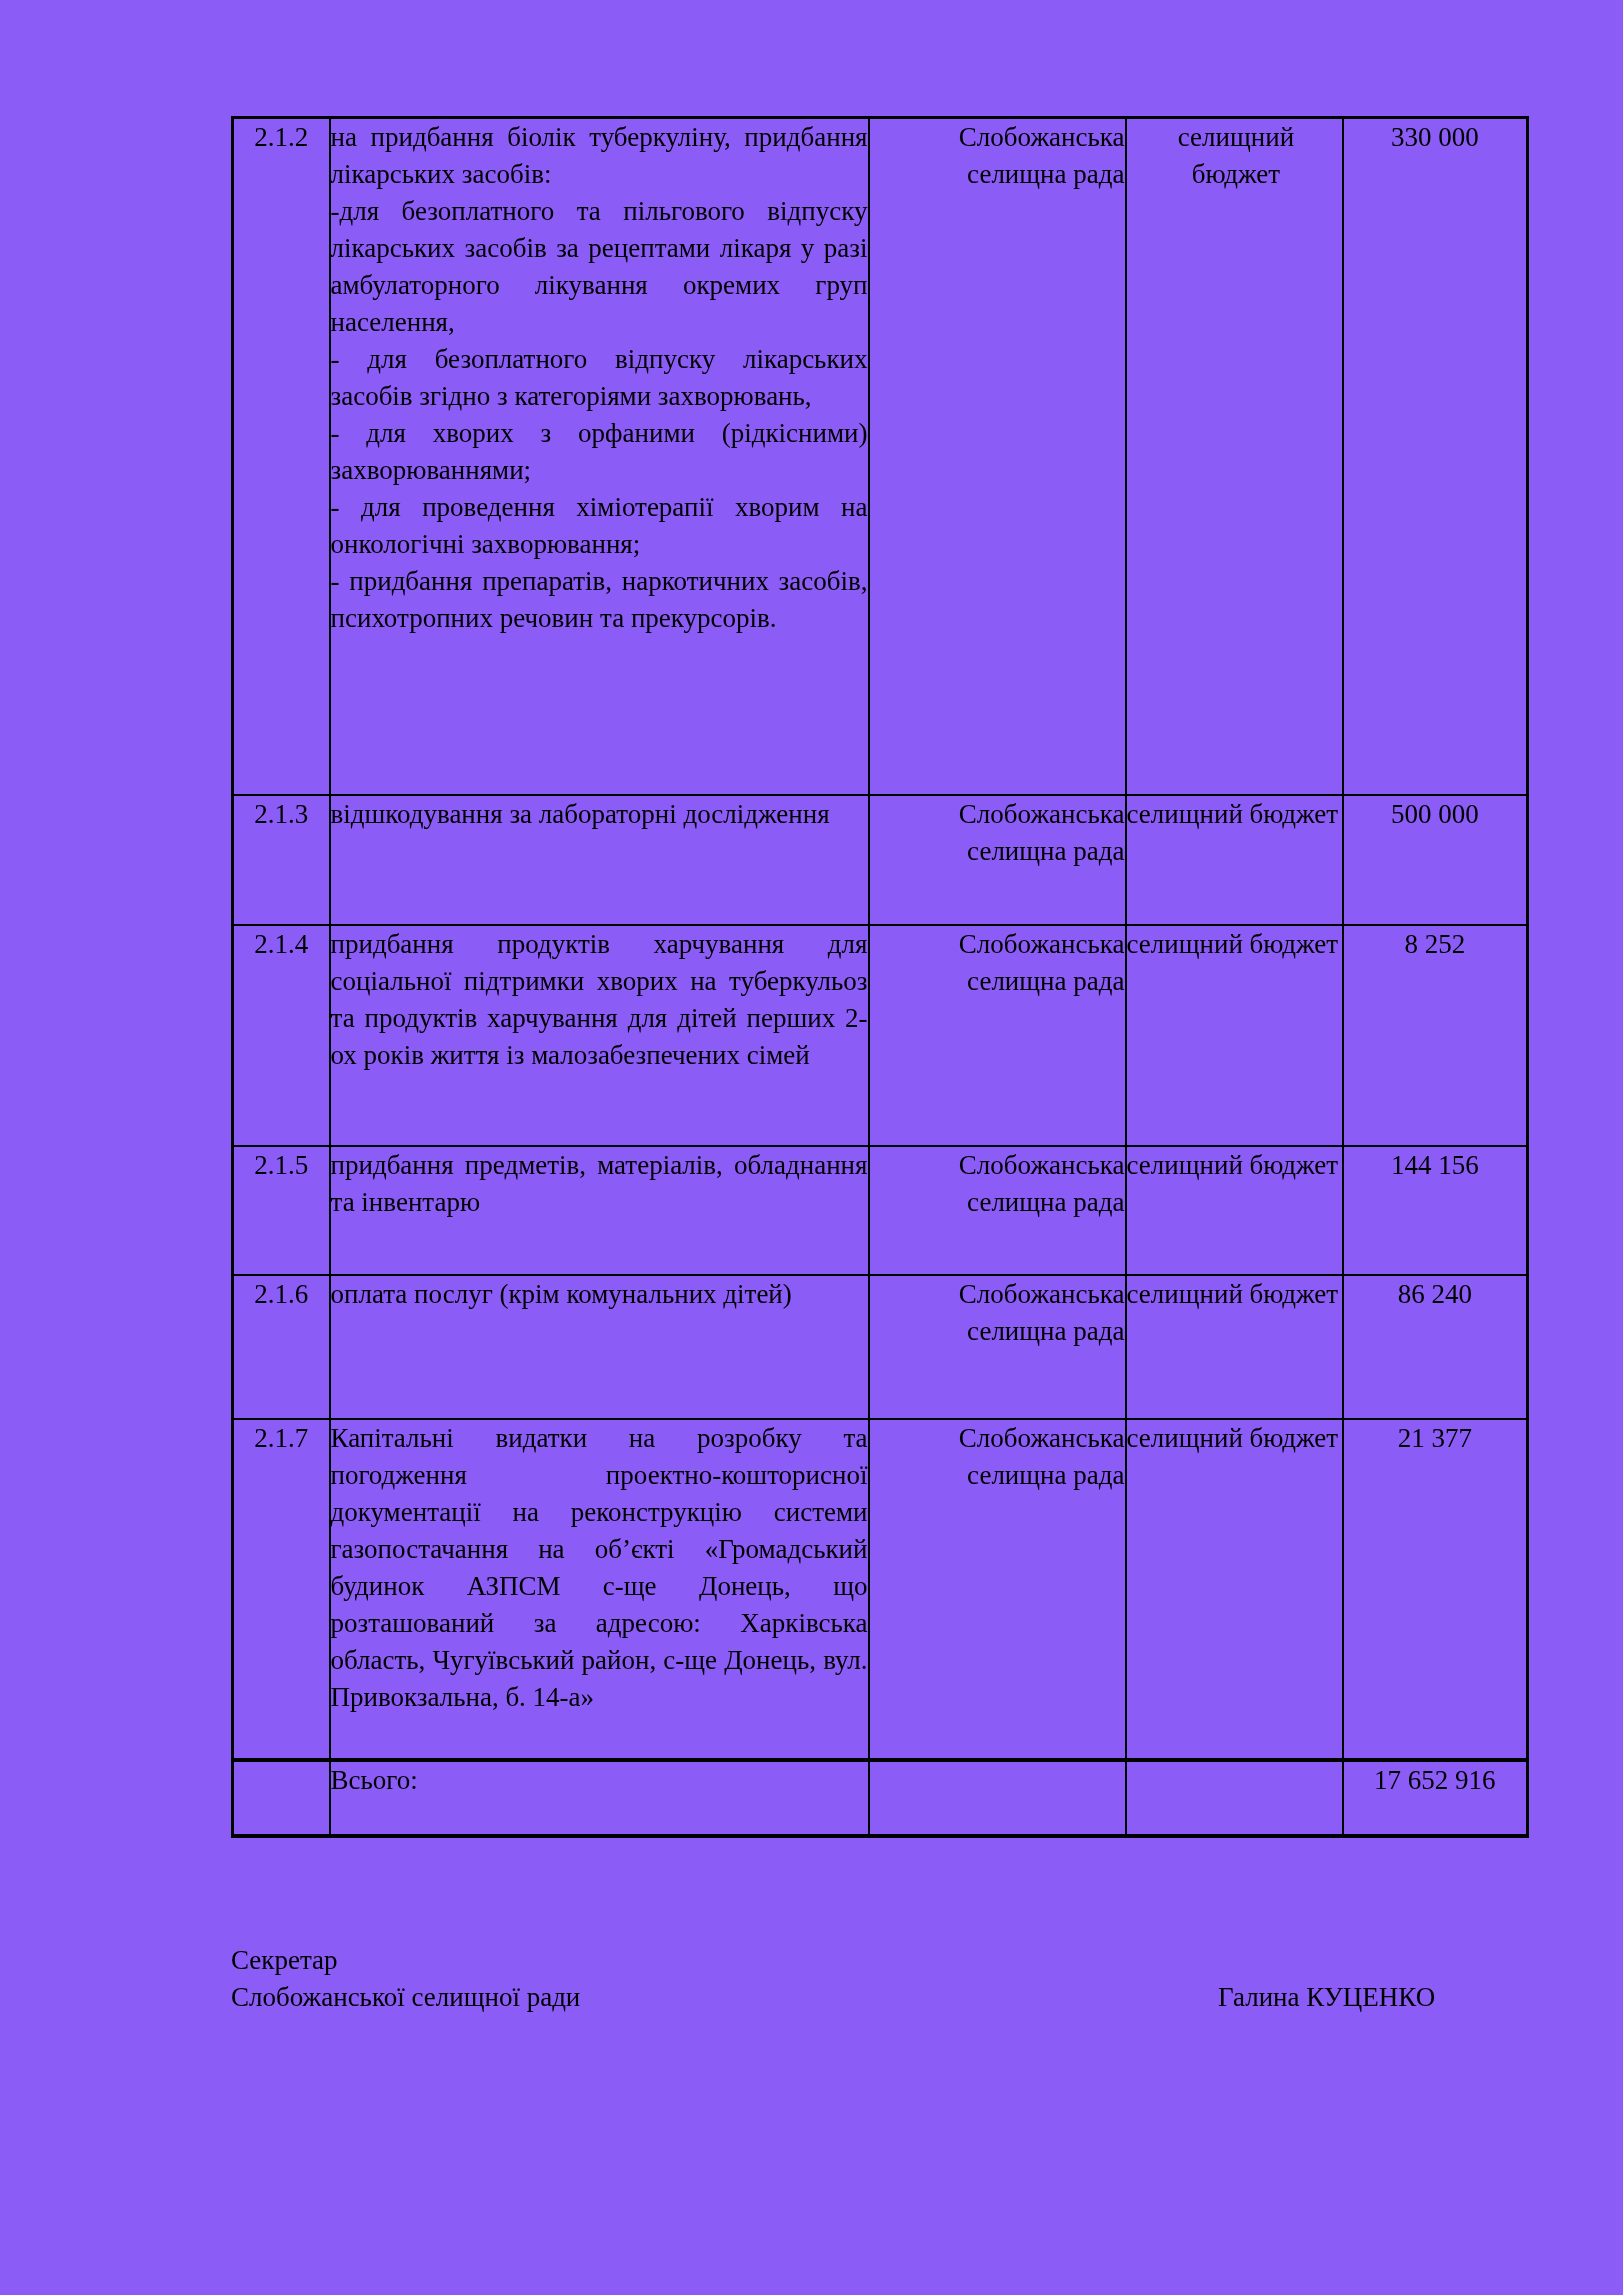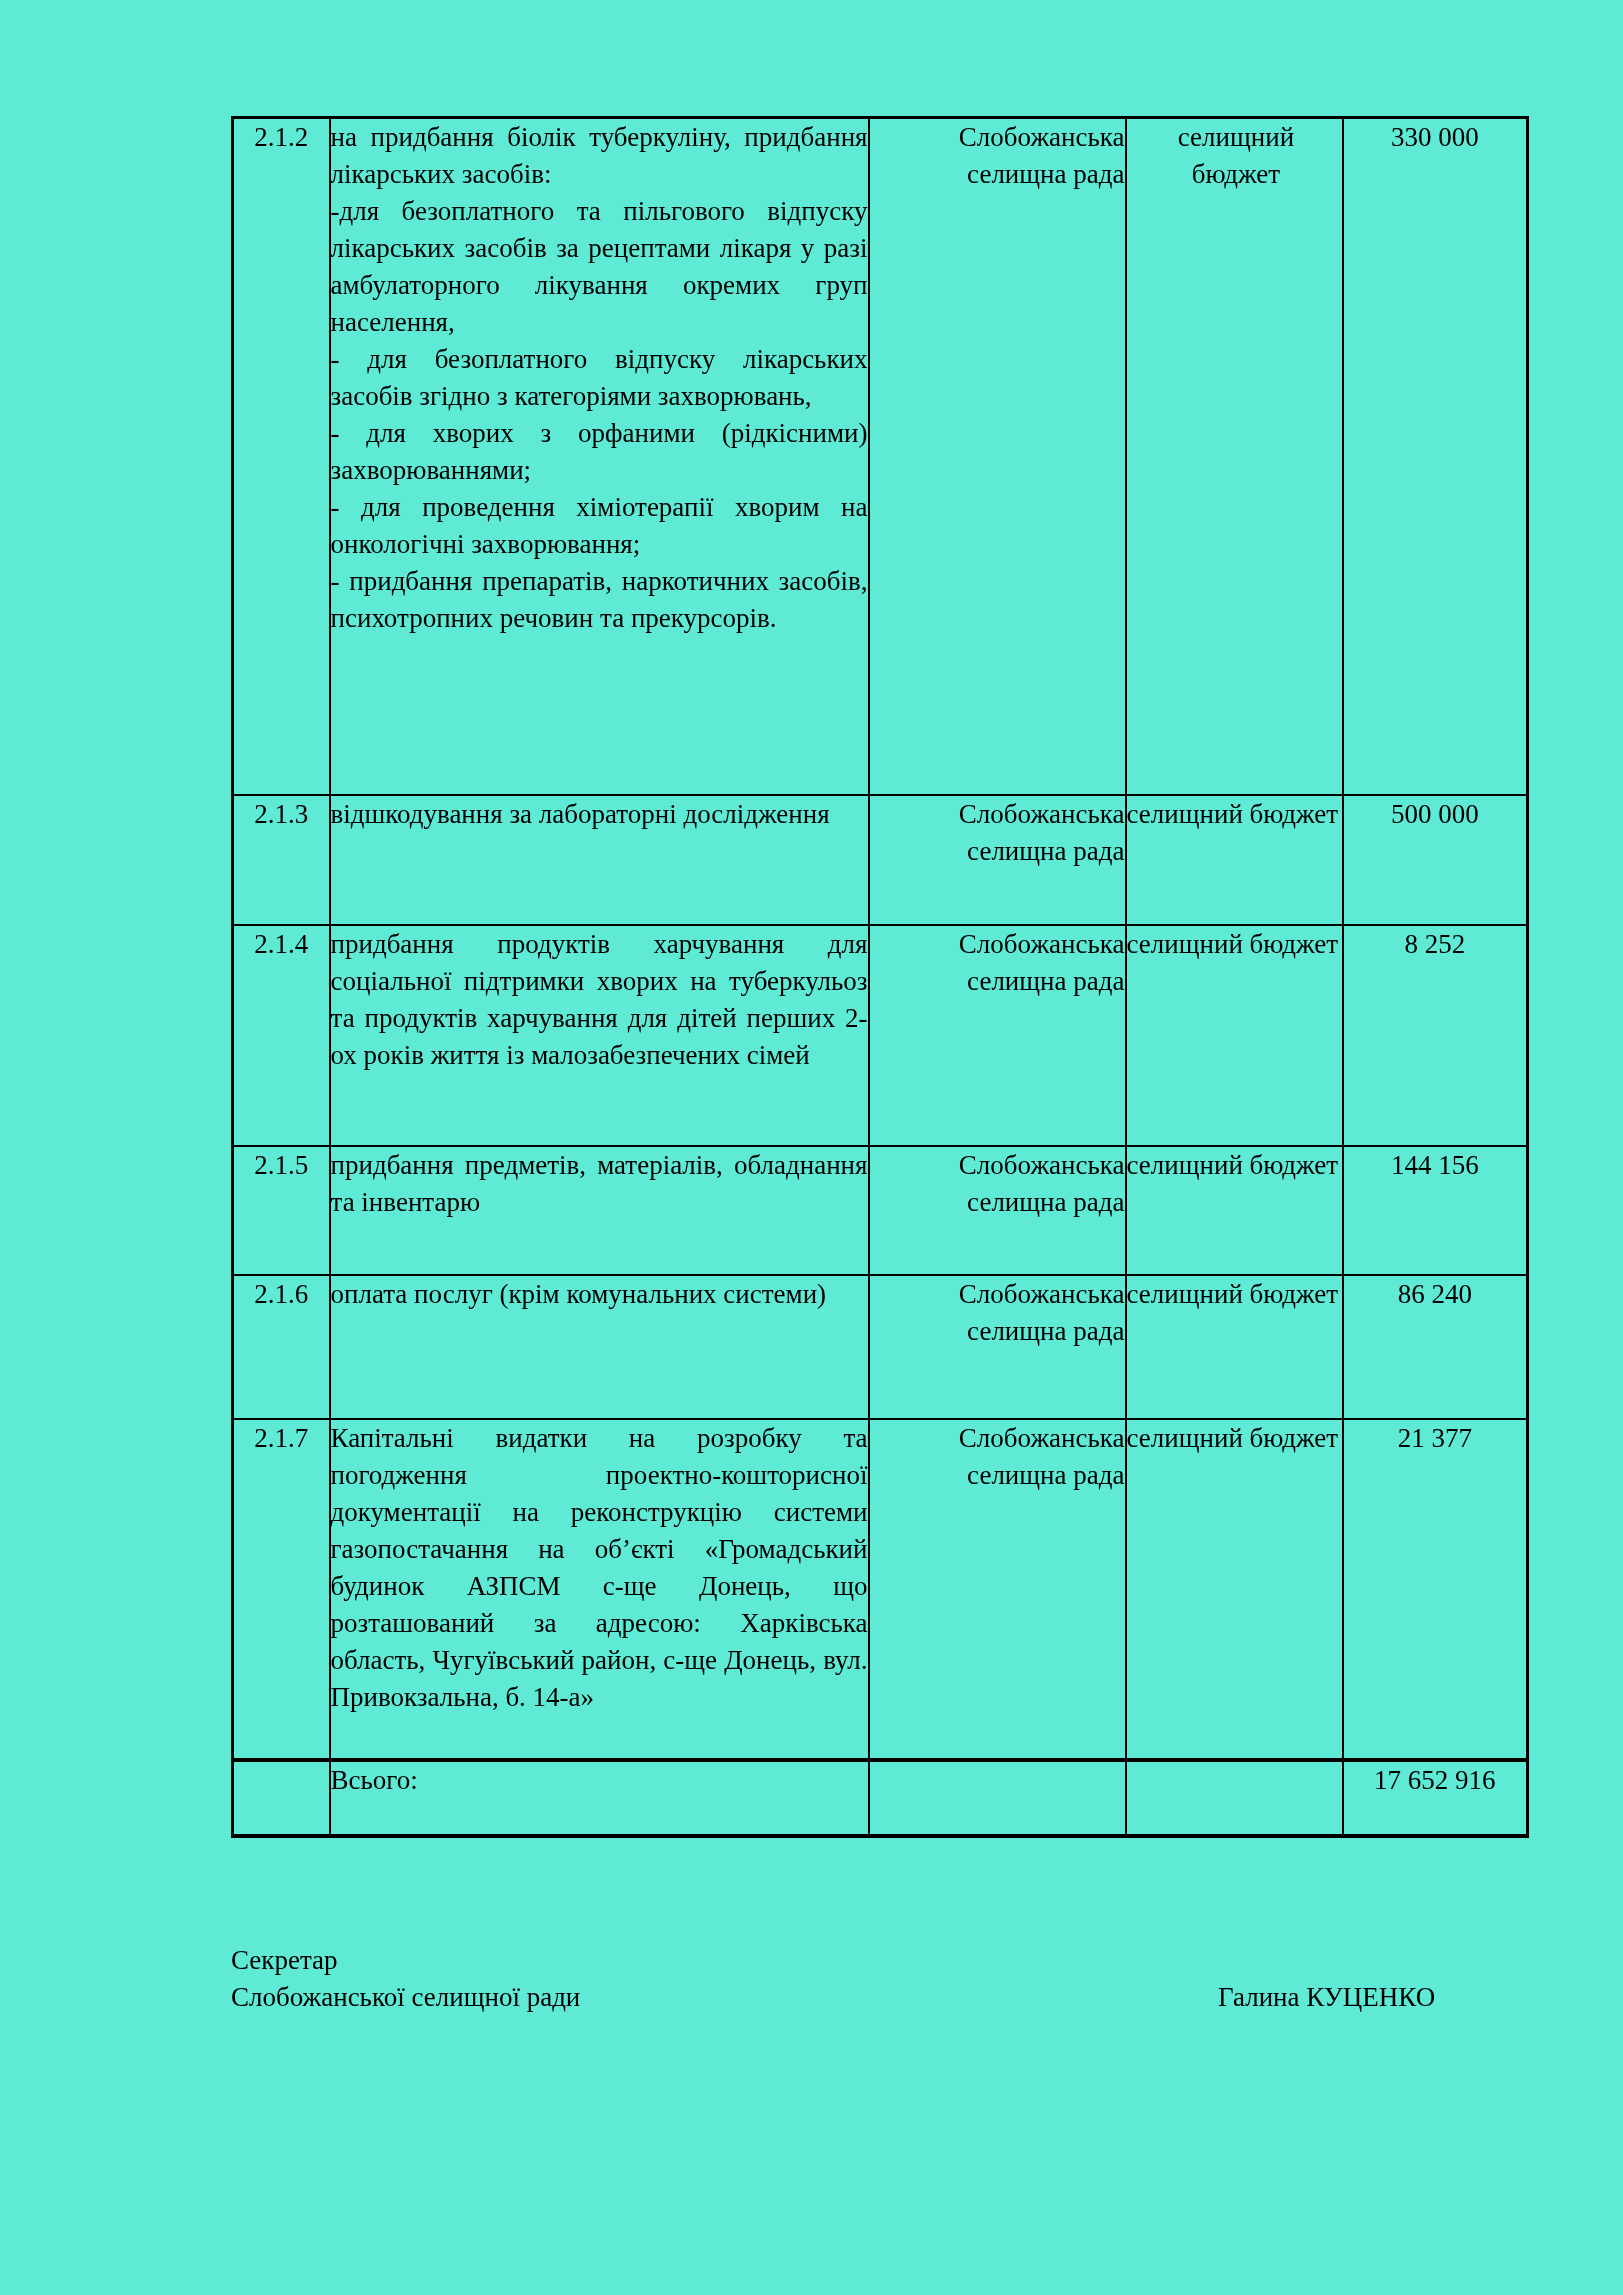--- a/index.html
+++ b/index.html
@@ -1,20 +1,20 @@
 <!DOCTYPE html>
 <html style="font-size:10.5px"><head>
 <meta charset="utf-8">
 <style>
   html, body { margin: 0; padding: 0; background: #ffffff; }
   .page {
     position: relative;
     width: 1623px;
     height: 2295px;
-    background: #5eead4;
+    background: #8b5cf6;
     font-family: "Liberation Serif", "DejaVu Serif", serif;
     color: #000000;
     font-size: 27px;
     line-height: 37px;
   }
   table.doc-table {
     position: absolute;
     left: 231px;
     top: 116px;
     width: 1296px;
@@ -125,21 +125,21 @@
           <p>придбання предметів, матеріалів, обладнання та інвентарю</p>
         </td>
         <td class="c-org">Слобожанська селищна рада</td>
         <td class="c-bud">селищний бюджет</td>
         <td class="c-amt">144 156</td>
       </tr>
 
       <tr style="height:144px">
         <td class="c-num">2.1.6</td>
         <td class="c-desc">
-          <p>оплата послуг (крім комунальних системи)</p>
+          <p>оплата послуг (крім комунальних дітей)</p>
         </td>
         <td class="c-org">Слобожанська селищна рада</td>
         <td class="c-bud">селищний бюджет</td>
         <td class="c-amt">86 240</td>
       </tr>
 
       <tr style="height:341px">
         <td class="c-num">2.1.7</td>
         <td class="c-desc">
           <p>Капітальні видатки на розробку та погодження проектно-кошторисної документації на реконструкцію системи газопостачання на об’єкті «Громадський будинок АЗПСМ с-ще Донець, що розташований за адресою: Харківська область, Чугуївський район, с-ще Донець, вул. Привокзальна, б. 14-а»</p>

